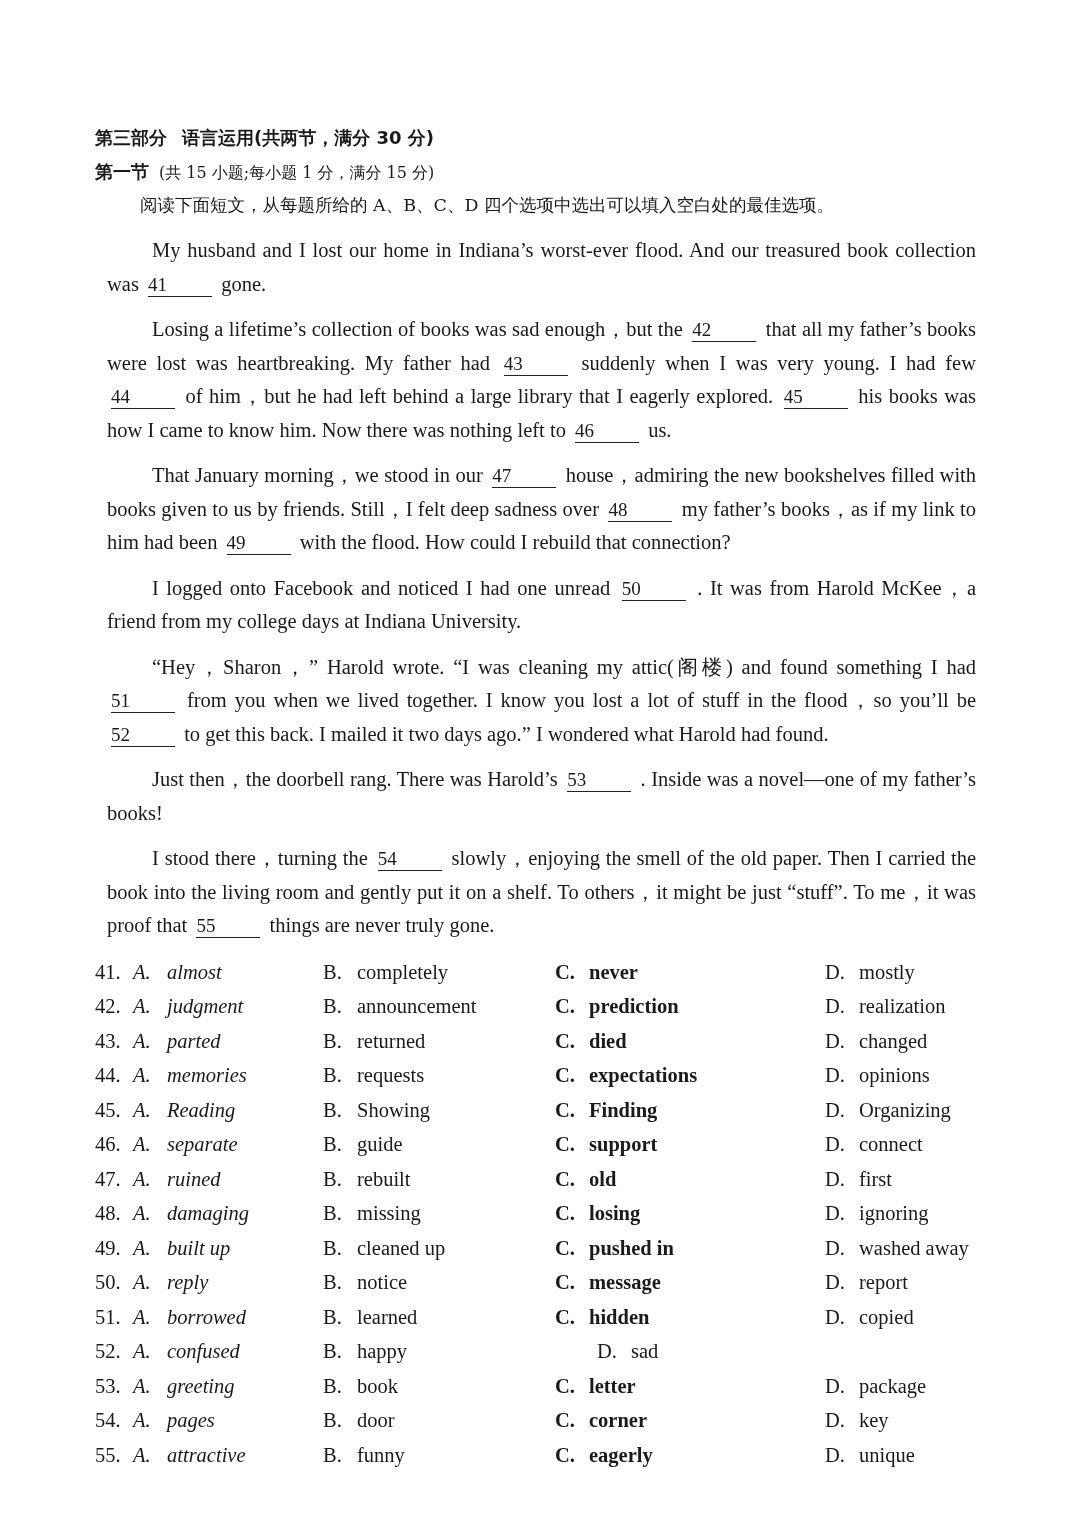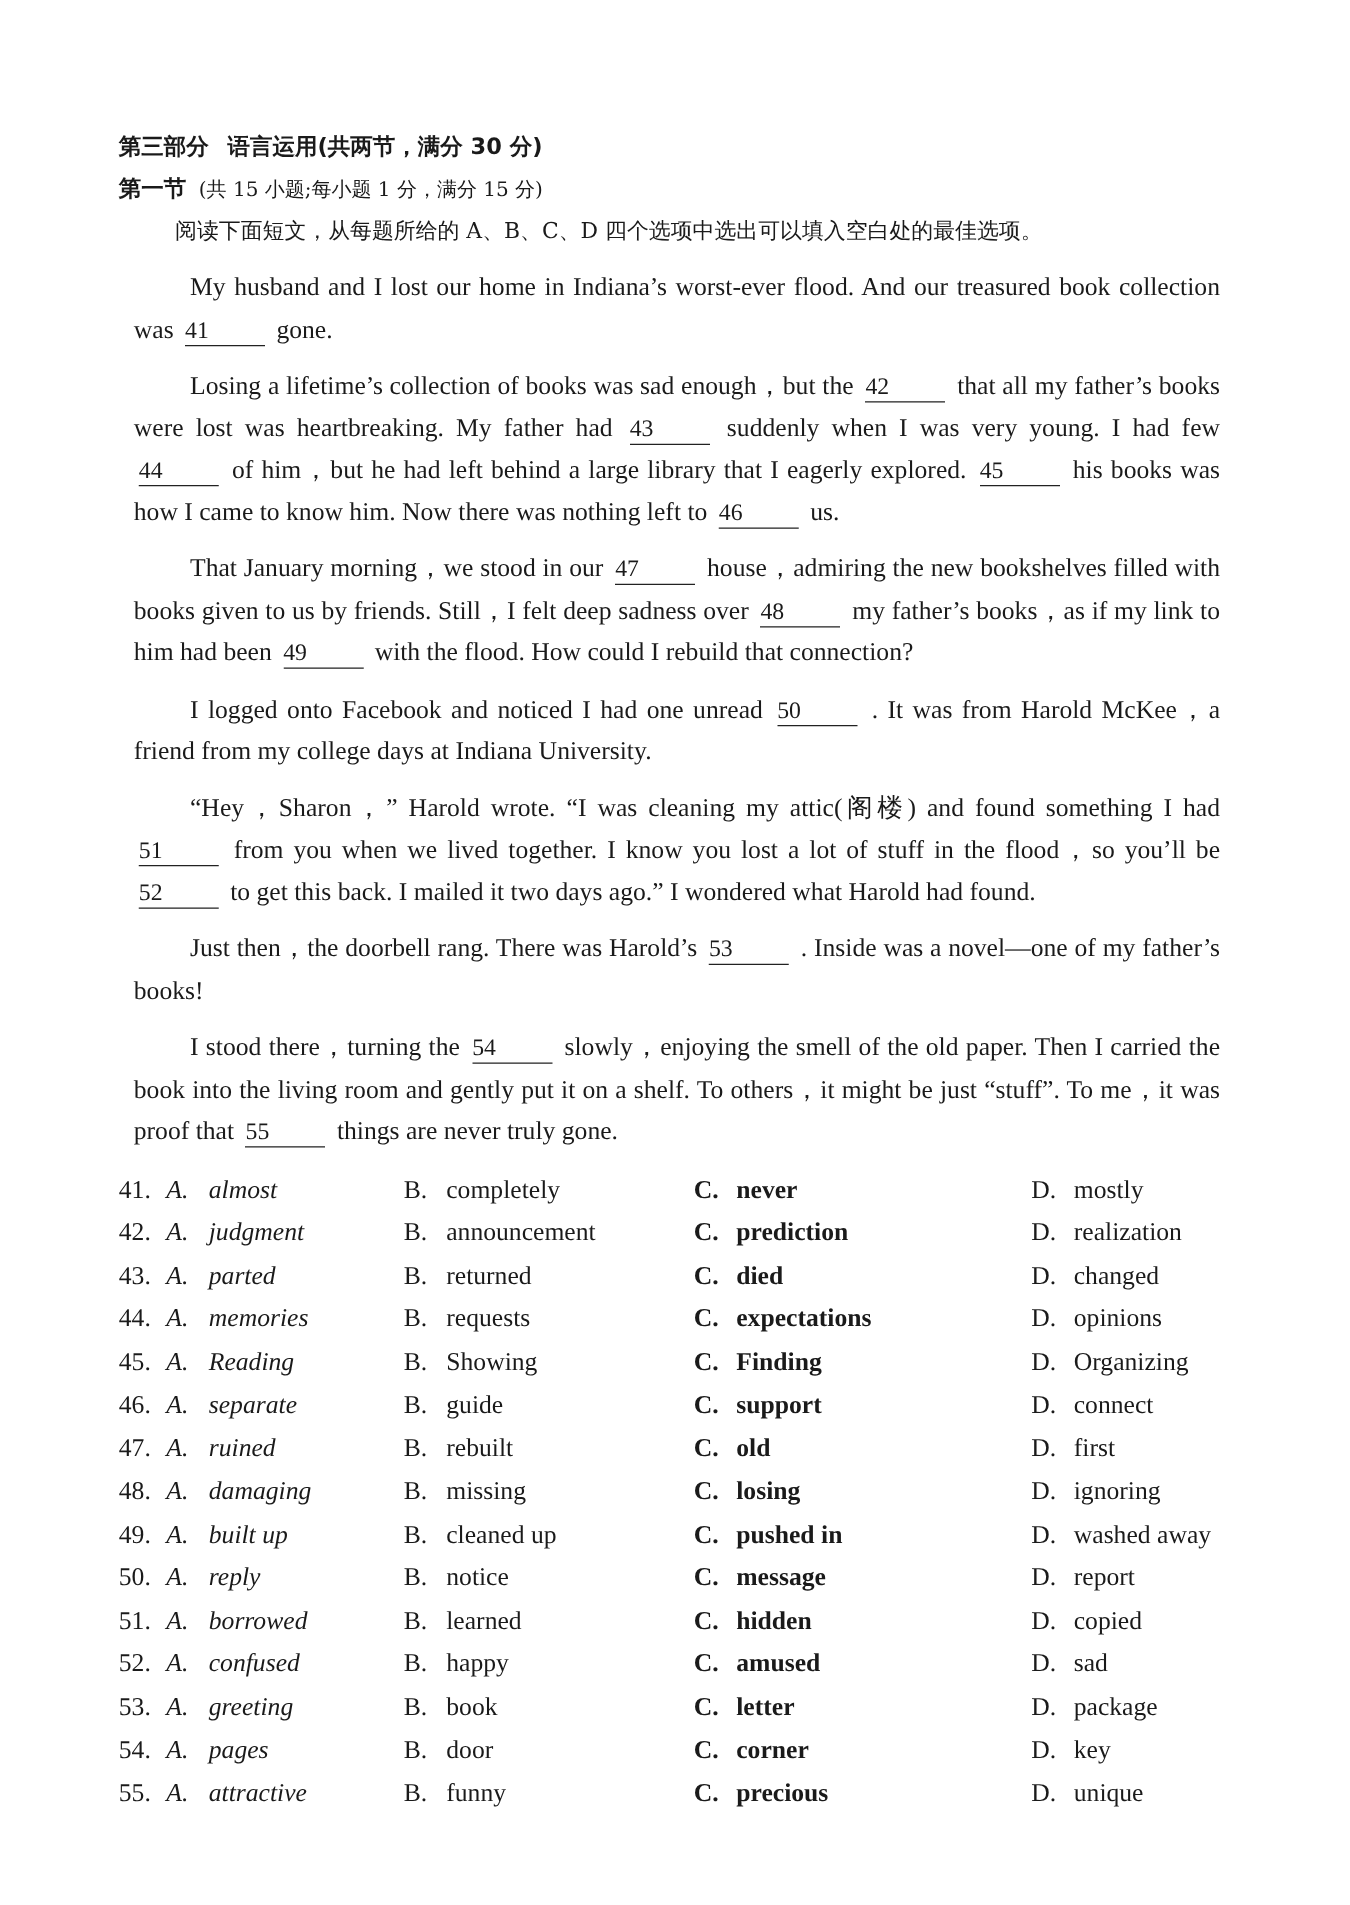--- a/index.html
+++ b/index.html
@@ -1,18 +1,18 @@
 <!DOCTYPE html>
 <html><head>
 <meta charset="utf-8">
 <style>
   html, body { margin: 0; padding: 0; background: #ffffff; }
   body { width: 1080px; height: 1524px; position: relative; overflow: hidden; color: #1a1a1a;
          font-family: "Liberation Serif", "DejaVu Serif", serif; }
-  .page { position: absolute; left: 95px; top: 100px; width: 893px; }
+  .page { position: absolute; left: 95px; top: 120px; width: 893px; }
   .h1 { font-size: 20px; line-height: 34px; height: 34px; white-space: nowrap; }
   .h1 .b { font-weight: bold; font-family: "DejaVu Sans", sans-serif; font-size: 18px; }
   .h1 .n { font-family: "DejaVu Serif", serif; font-size: 16px; }
   .instr { font-size: 19px; line-height: 34px; height: 34px; padding-left: 45px;
            font-family: "DejaVu Serif", serif; font-size: 17.5px; white-space: nowrap; }
   .para { font-size: 20.5px; line-height: 33.5px; text-align: justify; text-align-last: left; }
   .para p { margin: 12px; text-indent: 45px; }
   .blank { display: inline-block; min-width: 64px; border-bottom: 1px solid #222; text-align: center;
            line-height: 22px; margin: 0 4px; text-indent: 0; font-size: 19px; }
   .opts { margin-top: 0px; font-size: 20.5px; }
@@ -122,38 +122,37 @@
         <span class="opt-num">51.</span>
         <span class="opt-cell c1"><span class="l">A.</span><span>borrowed</span></span>
         <span class="opt-cell c2"><span class="l">B.</span><span>learned</span></span>
         <span class="opt-cell c3"><span class="l">C.</span><span>hidden</span></span>
         <span class="opt-cell c4"><span class="l">D.</span><span>copied</span></span>
       </div>
       <div class="opt-row">
         <span class="opt-num">52.</span>
         <span class="opt-cell c1"><span class="l">A.</span><span>confused</span></span>
         <span class="opt-cell c2"><span class="l">B.</span><span>happy</span></span>
-        <span class="opt-cell c3"><span class="l">C.</span><span>amused</span></span>
         <span class="opt-cell c4"><span class="l">D.</span><span>sad</span></span>
       </div>
       <div class="opt-row">
         <span class="opt-num">53.</span>
         <span class="opt-cell c1"><span class="l">A.</span><span>greeting</span></span>
         <span class="opt-cell c2"><span class="l">B.</span><span>book</span></span>
         <span class="opt-cell c3"><span class="l">C.</span><span>letter</span></span>
         <span class="opt-cell c4"><span class="l">D.</span><span>package</span></span>
       </div>
       <div class="opt-row">
         <span class="opt-num">54.</span>
         <span class="opt-cell c1"><span class="l">A.</span><span>pages</span></span>
         <span class="opt-cell c2"><span class="l">B.</span><span>door</span></span>
         <span class="opt-cell c3"><span class="l">C.</span><span>corner</span></span>
         <span class="opt-cell c4"><span class="l">D.</span><span>key</span></span>
       </div>
       <div class="opt-row">
         <span class="opt-num">55.</span>
         <span class="opt-cell c1"><span class="l">A.</span><span>attractive</span></span>
         <span class="opt-cell c2"><span class="l">B.</span><span>funny</span></span>
-        <span class="opt-cell c3"><span class="l">C.</span><span>precious</span></span>
+        <span class="opt-cell c3"><span class="l">C.</span><span>eagerly</span></span>
         <span class="opt-cell c4"><span class="l">D.</span><span>unique</span></span>
       </div>
     </div>
 </div>
 
 </body></html>

